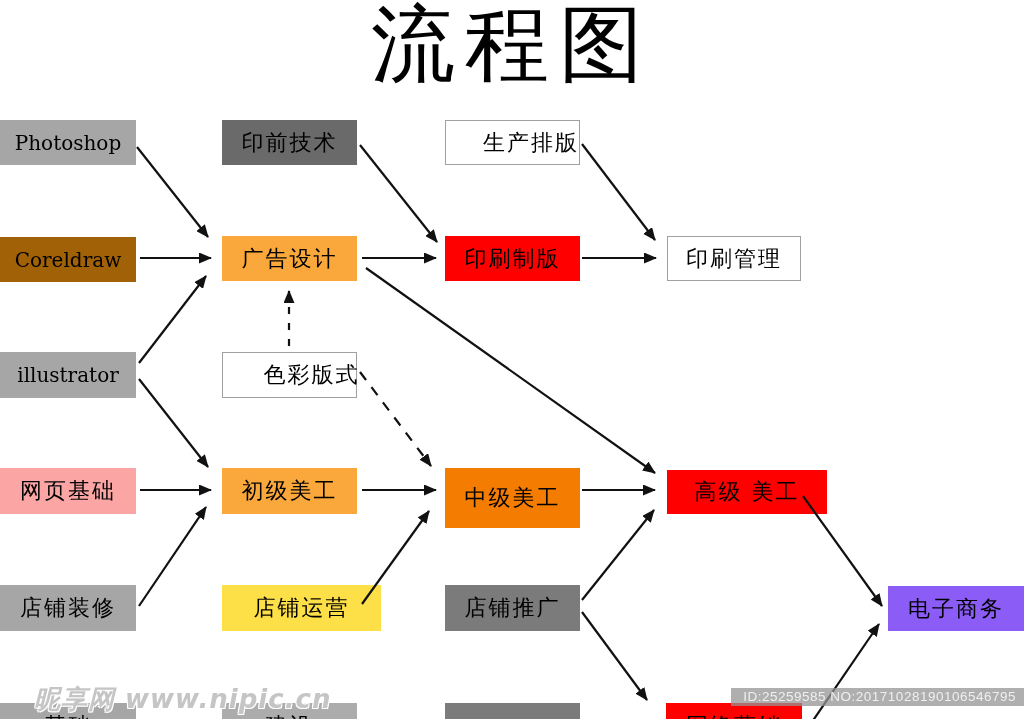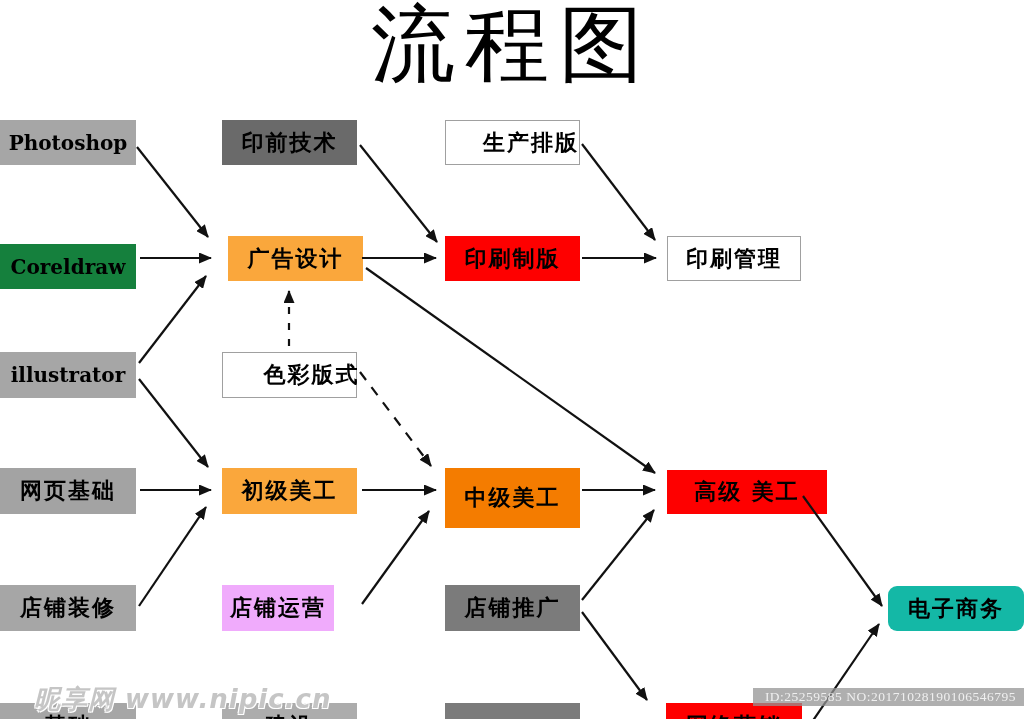--- a/index.html
+++ b/index.html
@@ -10,64 +10,63 @@
   }
   #page-title{
     position:absolute;left:0;top:-12px;width:1024px;text-align:center;
     font-size:84px;letter-spacing:10px;color:#000;font-weight:400;
     font-family:"DejaVu Serif","Liberation Serif",serif;
   }
   .node{
     position:absolute;display:flex;align-items:center;justify-content:center;
     font-size:22px;letter-spacing:2px;color:#000;box-sizing:border-box;
     white-space:nowrap;
-    font-weight:bold;
   }
   .node.latin{font-size:20px;letter-spacing:0;}
   #edge-layer{position:absolute;left:0;top:0;pointer-events:none;}
   #wm-logo{
     position:absolute;left:16px;top:682px;
     font-family:"DejaVu Sans","Liberation Sans",sans-serif;
     font-weight:bold;font-style:italic;font-size:26px;letter-spacing:1px;
     color:rgba(187,187,187,0.85);
     text-shadow:-1px -1px 0 #fff,1px -1px 0 #fff,-1px 1px 0 #fff,1px 1px 0 #fff;
     margin-left:18px;
   }
   #wm-id{
     position:absolute;right:0;top:688px;height:18px;line-height:18px;
     padding:0 8px 0 12px;background:rgba(148,148,148,0.75);
-    font-family:Liberation Serif, serif;
+    font-family:Liberation Sans, sans-serif;
     font-size:13.5px;color:#efefef;letter-spacing:0.5px;
   }
 </style>
 </head>
 <body>
 
 <div id="stage">
 
   <div id="page-title">流程图</div>
 
   <div id="node-layer">
       <div class="node latin" style="left: 0px; top: 120px; width: 136px; height: 45px; background: rgb(166, 166, 166); color: rgb(0, 0, 0);">Photoshop</div>
       <div class="node" style="left: 222px; top: 120px; width: 135px; height: 45px; background: rgb(106, 106, 106); color: rgb(0, 0, 0);">印前技术</div>
       <div class="node" style="left: 445px; top: 120px; width: 135px; height: 45px; background: rgb(255, 255, 255); color: rgb(0, 0, 0); border: 1px solid rgb(160, 160, 160); padding-left: 37px;">生产排版</div>
-      <div class="node latin" style="left: 0px; top: 244px; width: 136px; height: 45px; background: #15803d; color: rgb(0, 0, 0);">Coreldraw</div>
-      <div class="node" style="left: 228px; top: 236px; width: 135px; height: 45px; background: rgb(250, 167, 60); color: rgb(0, 0, 0);">广告设计</div>
+      <div class="node latin" style="left: 0px; top: 237px; width: 136px; height: 45px; background: #a16207; color: rgb(0, 0, 0);">Coreldraw</div>
+      <div class="node" style="left: 222px; top: 236px; width: 135px; height: 45px; background: rgb(250, 167, 60); color: rgb(0, 0, 0);">广告设计</div>
       <div class="node" style="left: 445px; top: 236px; width: 135px; height: 45px; background: rgb(254, 0, 0); color: #000000;">印刷制版</div>
       <div class="node" style="left: 667px; top: 236px; width: 134px; height: 45px; background: rgb(255, 255, 255); color: rgb(0, 0, 0); border: 1px solid rgb(160, 160, 160); text-align: right;">印刷管理</div>
       <div class="node latin" style="left: 0px; top: 352px; width: 136px; height: 46px; background: rgb(166, 166, 166); color: rgb(0, 0, 0);">illustrator</div>
       <div class="node" style="left: 222px; top: 352px; width: 135px; height: 46px; background: rgb(255, 255, 255); color: rgb(0, 0, 0); border: 1px solid rgb(160, 160, 160); padding-left: 44px;">色彩版式</div>
-      <div class="node" style="left: 0px; top: 468px; width: 136px; height: 46px; background: #a3a3a3; color: rgb(0, 0, 0);">网页基础</div>
+      <div class="node" style="left: 0px; top: 468px; width: 136px; height: 46px; background: #fca5a5; color: rgb(0, 0, 0);">网页基础</div>
       <div class="node" style="left: 222px; top: 468px; width: 135px; height: 46px; background: rgb(250, 167, 60); color: rgb(0, 0, 0);">初级美工</div>
       <div class="node" style="left: 445px; top: 468px; width: 135px; height: 60px; background: rgb(244, 124, 0); color: rgb(0, 0, 0);">中级美工</div>
       <div class="node" style="left: 667px; top: 470px; width: 160px; height: 44px; background: rgb(254, 0, 0); color: #000000;">高级 美工</div>
       <div class="node" style="left: 0px; top: 585px; width: 136px; height: 46px; background: rgb(166, 166, 166); color: rgb(0, 0, 0);">店铺装修</div>
-      <div class="node" style="left: 222px; top: 585px; width: 112px; height: 46px; background: #f0abfc; color: rgb(0, 0, 0);">店铺运营</div>
+      <div class="node" style="left: 222px; top: 585px; width: 159px; height: 46px; background: #fde047; color: rgb(0, 0, 0);">店铺运营</div>
       <div class="node" style="left: 445px; top: 585px; width: 135px; height: 46px; background: rgb(123, 123, 123); color: rgb(0, 0, 0);">店铺推广</div>
-      <div class="node" style="left: 888px; top: 586px; width: 136px; height: 45px; background: #14b8a6; color: rgb(0, 0, 0); border-radius: 9px;">电子商务</div>
+      <div class="node" style="left: 888px; top: 586px; width: 136px; height: 45px; background: #8b5cf6; color: rgb(0, 0, 0);">电子商务</div>
       <div class="node" style="left: 0px; top: 703px; width: 136px; height: 45px; background: rgb(166, 166, 166); color: rgb(0, 0, 0);">基础</div>
       <div class="node" style="left: 222px; top: 703px; width: 135px; height: 45px; background: rgb(172, 172, 172); color: rgb(0, 0, 0);">建设</div>
       <div class="node" style="left: 445px; top: 703px; width: 135px; height: 45px; background: rgb(123, 123, 123); color: rgb(0, 0, 0);"></div>
       <div class="node" style="left: 666px; top: 703px; width: 136px; height: 45px; background: rgb(254, 0, 0); color: rgb(0, 0, 0);">网络营销</div>
     </div>
 
   <svg id="edge-layer" width="1024" height="719">
     <defs>
       <marker id="arrow" markerUnits="userSpaceOnUse" markerWidth="14" markerHeight="11" refX="12" refY="5.5" orient="auto">
         <path d="M0,0 L13,5.5 L0,11 z" fill="#111111"></path>

